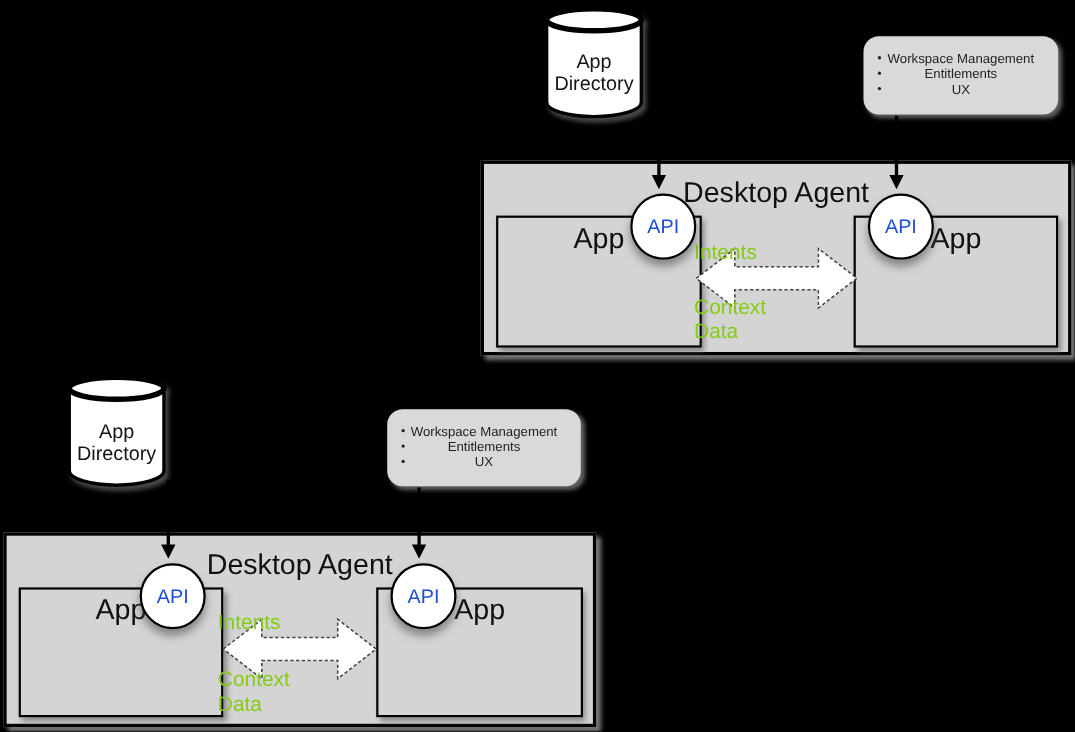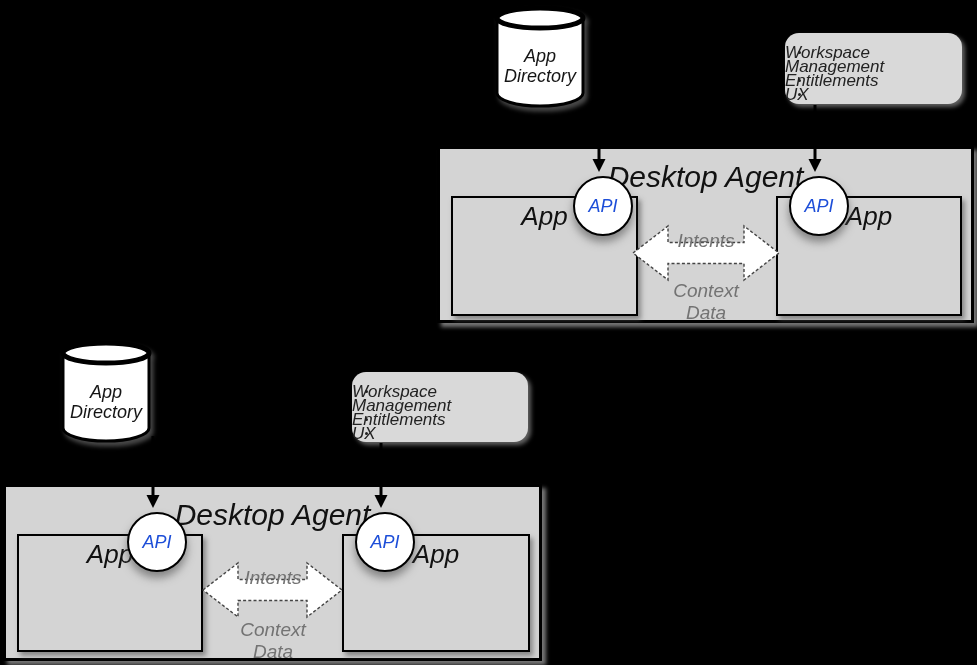--- a/index.html
+++ b/index.html
@@ -1,47 +1,47 @@
 <!DOCTYPE html>
 <html><head>
 <meta charset="utf-8">
 <style>
   html,body{margin:0;padding:0;background:#000;}
   body{width:977px;height:665px;position:relative;overflow:hidden;
        font-family:"Liberation Sans", sans-serif;color:#111;}
   .abs{position:absolute;}
-  .diagram{position:absolute;inset:0;pointer-events:none;font-style:italic;}
+  .diagram{position:absolute;inset:0;pointer-events:none;}
 
   
   .cyl-label{width:92px;text-align:center;font-size:18px;line-height:20px;
              white-space:pre-line;color:#151515;}
   .cyl-svg{filter:drop-shadow(3px 4px 2px rgba(130,130,130,.55));}
 
   
   .cap-box{background:#d9d9d9;border-radius:14px;padding-top:13px;box-sizing:border-box;
            box-shadow:3px 3px 4px rgba(150,150,150,.65);}
-  .cap-row{position:relative;text-align:left;font-size:17px;line-height:14px;color:#222;}
+  .cap-row{position:relative;text-align:center;font-size:12px;line-height:14px;color:#222;}
   .cap-bullet{position:absolute;left:13px;top:5px;width:3px;height:3px;border-radius:50%;
               background:#222;}
 
   
   .agent-box{background:#d4d4d4;border:3px solid #000;box-sizing:border-box;
              box-shadow:4px 4px 4px rgba(140,140,140,.85);}
-  .agent-title{text-align:center;padding-top:11px;font-size:30px;color:#111;}
+  .agent-title{text-align:center;padding-top:11px;font-size:26px;color:#111;}
   .app-box{position:absolute;background:#d4d4d4;border:2px solid #000;box-sizing:border-box;
            box-shadow:3px 4px 5px rgba(95,95,95,.65);}
   .app-label{text-align:center;padding-top:3px;font-size:26px;color:#111;}
   .api-circle{position:absolute;width:56px;height:56px;border-radius:50%;background:#fff;
               border:2.5px solid #000;box-sizing:content-box;display:flex;align-items:center;
               justify-content:center;font-size:18px;color:#1d4ed8;
               box-shadow:0 6px 8px rgba(80,80,80,.6);z-index:6;}
 
   
-  .ch-label{width:150px;text-align:center;font-size:19px;line-height:22px;color:#737373;
-            white-space:pre-line;z-index:4;margin-top:11px;}
+  .ch-label{width:150px;font-size:19px;line-height:22px;color:#84cc16;
+            white-space:pre-line;z-index:4;}
   .conn{z-index:5;}
   .darrow{z-index:3;}
 
   
   .d0 .cyl-svg   {left:494px;top:5px;}
   .d0 .cyl-label {left:494px;top:46px;}
   .d0 .cap-box   {left:785px;top:33px;width:177px;height:71px;}
   .d0 .agent-box {left:437px;top:146px;width:537px;height:177px;}
   .d0 .app-left  {left:11px;top:47px;width:187px;height:120px;}
   .d0 .app-right {right:9px;top:47px;width:186px;height:120px;}

